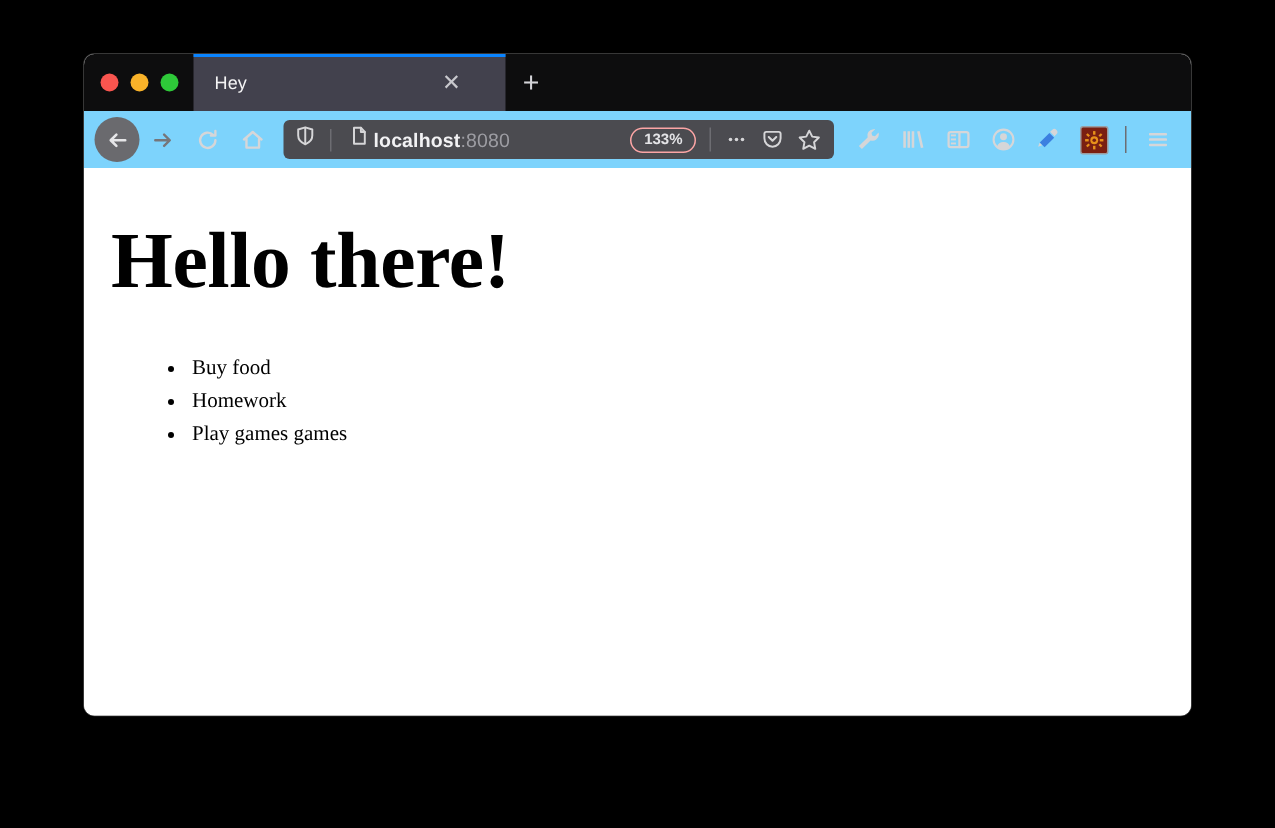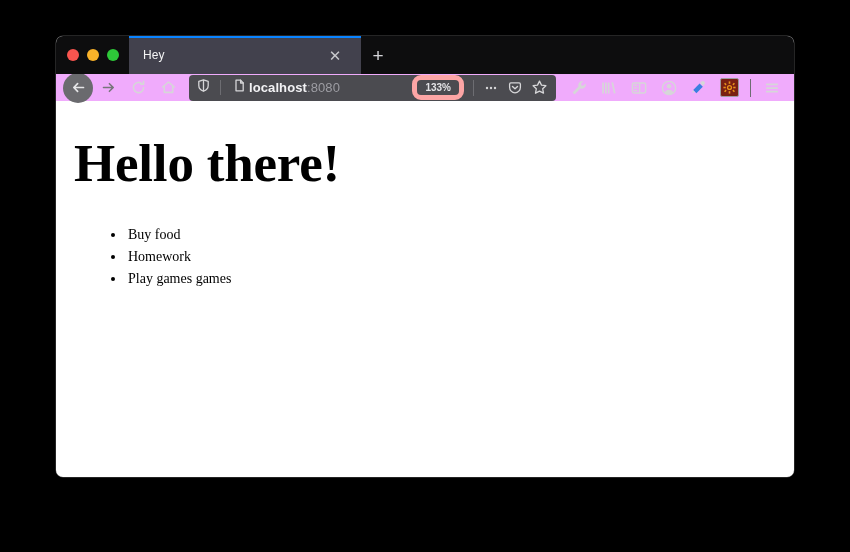--- a/index.html
+++ b/index.html
@@ -56,26 +56,26 @@
     height: 12px;
     border-radius: 50%;
     display: block;
   }
   .light.red    { background: #f9554f; }
   .light.yellow { background: #f9b229; }
   .light.green  { background: #2ec939; }
 
   .tab {
     position: relative;
-    width: 232px;
+    width: 208px;
     height: 38px;
     background: #42414d;
     display: flex;
     align-items: center;
-    padding: 0 14px 0 14px;
+    padding: 0 24px 0 14px;
     cursor: default;
   }
   .tab::before {
     content: "";
     position: absolute;
     left: 0; right: 0; top: 0;
     height: 2px;
     background: #0a84ff;
   }
   .tab-title {
@@ -107,22 +107,22 @@
     align-items: center;
     justify-content: center;
     color: #d4d4d8;
     font-size: 19px;
     line-height: 1;
     font-weight: 300;
   }
 
   
   .nav-toolbar {
-    height: 27px;
-    background: #f0abfc;
+    height: 38px;
+    background: #7dd3fc;
     display: flex;
     align-items: center;
     padding: 0 7px;
     gap: 0;
   }
 
   .nav-btn {
     width: 30px;
     height: 30px;
     display: flex;
@@ -172,21 +172,21 @@
     text-overflow: ellipsis;
     padding-left: 2px;
     letter-spacing: 0.1px;
   }
   .url-host { color: #f2f2f4; font-weight: 600; }
   .zoom-badge {
     flex: 0 0 auto;
     font-size: 10px;
     font-weight: 700;
     color: #e3e3e6;
-    border: 5px solid #fca5a5;
+    border: 1px solid #fca5a5;
     border-radius: 9px;
     padding: 2px 8px 2px 8px;
     line-height: 11px;
     margin-right: 4px;
   }
   .ub-sep2 {
     width: 1px;
     height: 16px;
     background: #6d6d72;
     margin: 0 5px;

